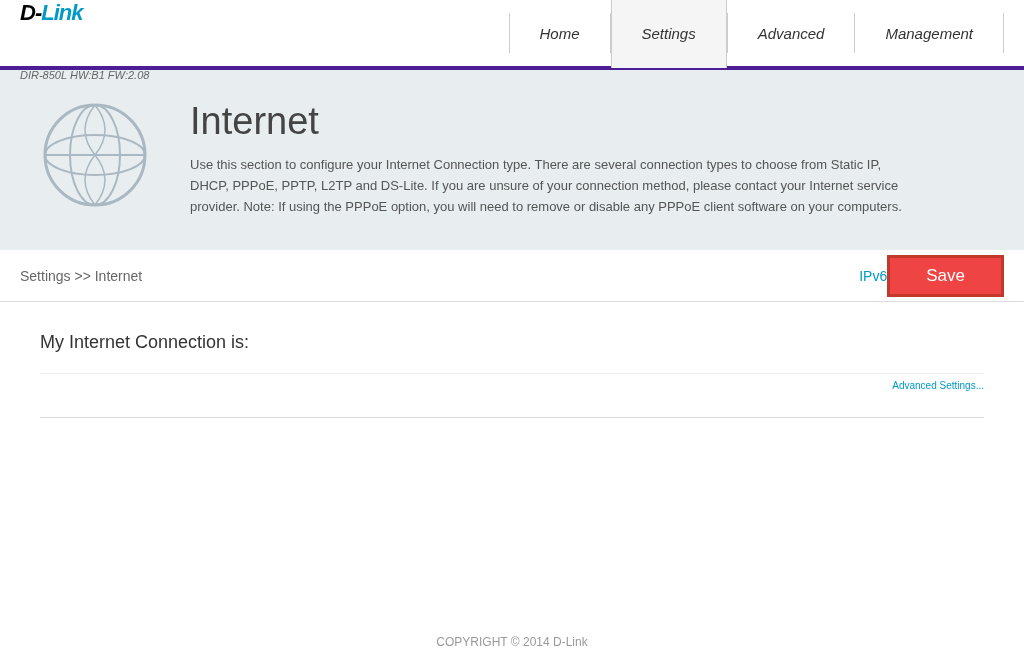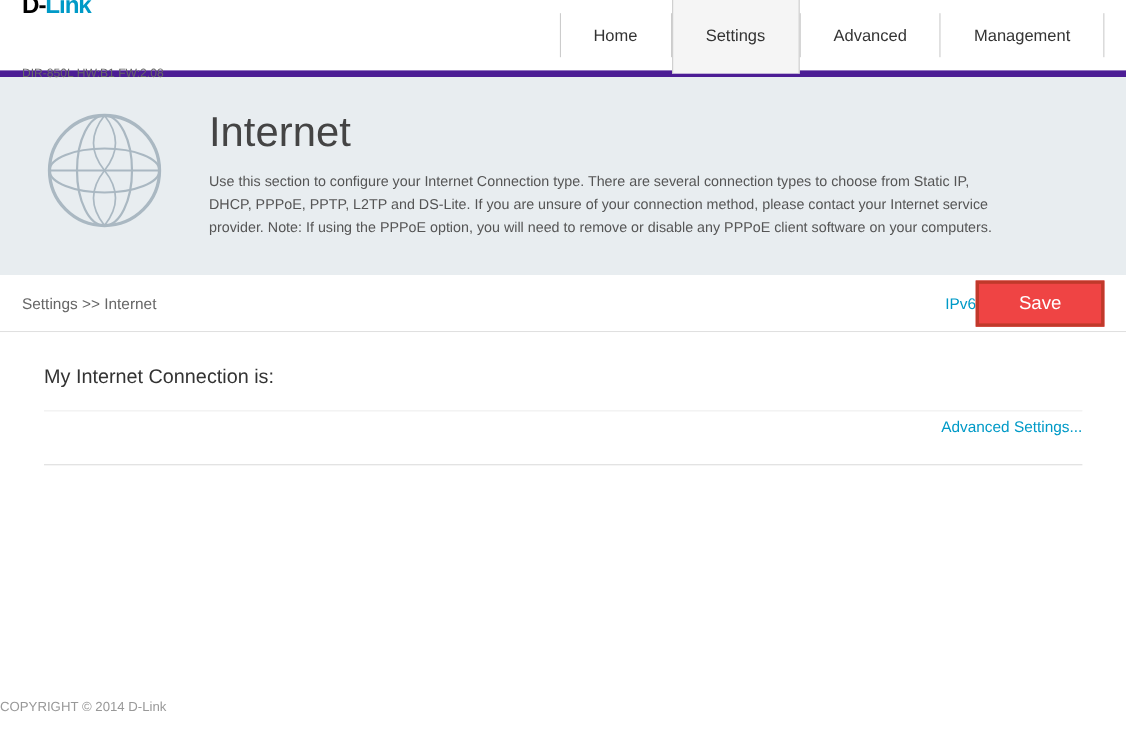--- a/index.html
+++ b/index.html
@@ -9,25 +9,25 @@
       width: 1024px;
       height: 669px;
       overflow: hidden;
       font-size: 14px;
       color: #333;
     }
 
     
     .header {
       display: flex;
-      align-items: center;
       height: 70px;
       background: #fff;
-      border-bottom: 6px solid #4c1d95;
+      border-bottom: 4px solid #4c1d95;
       padding: 0 20px;
+      font-style: italic;
     }
     .logo-area {
       display: flex;
       flex-direction: column;
       margin-right: auto;
     }
     .logo-text {
       font-size: 22px;
       font-weight: bold;
       color: #000;
@@ -180,30 +180,31 @@
     }
 
     .advanced-settings-link {
       display: flex;
       justify-content: flex-end;
       padding: 6px 0;
       border-top: 1px solid #eee;
     }
     .advanced-settings-link a {
       color: #009ac7;
-      font-size: 14px;
+      font-size: 10px;
       text-decoration: none;
       cursor: pointer;
     }
 
     
     .footer {
       position: absolute;
       bottom: 20px;
       width: 100%;
+      text-align: center;
       font-size: 12px;
       color: #999;
     }
 
     
     .separator {
       height: 1px;
       background: #ddd;
       margin: 20px 0;
     }

